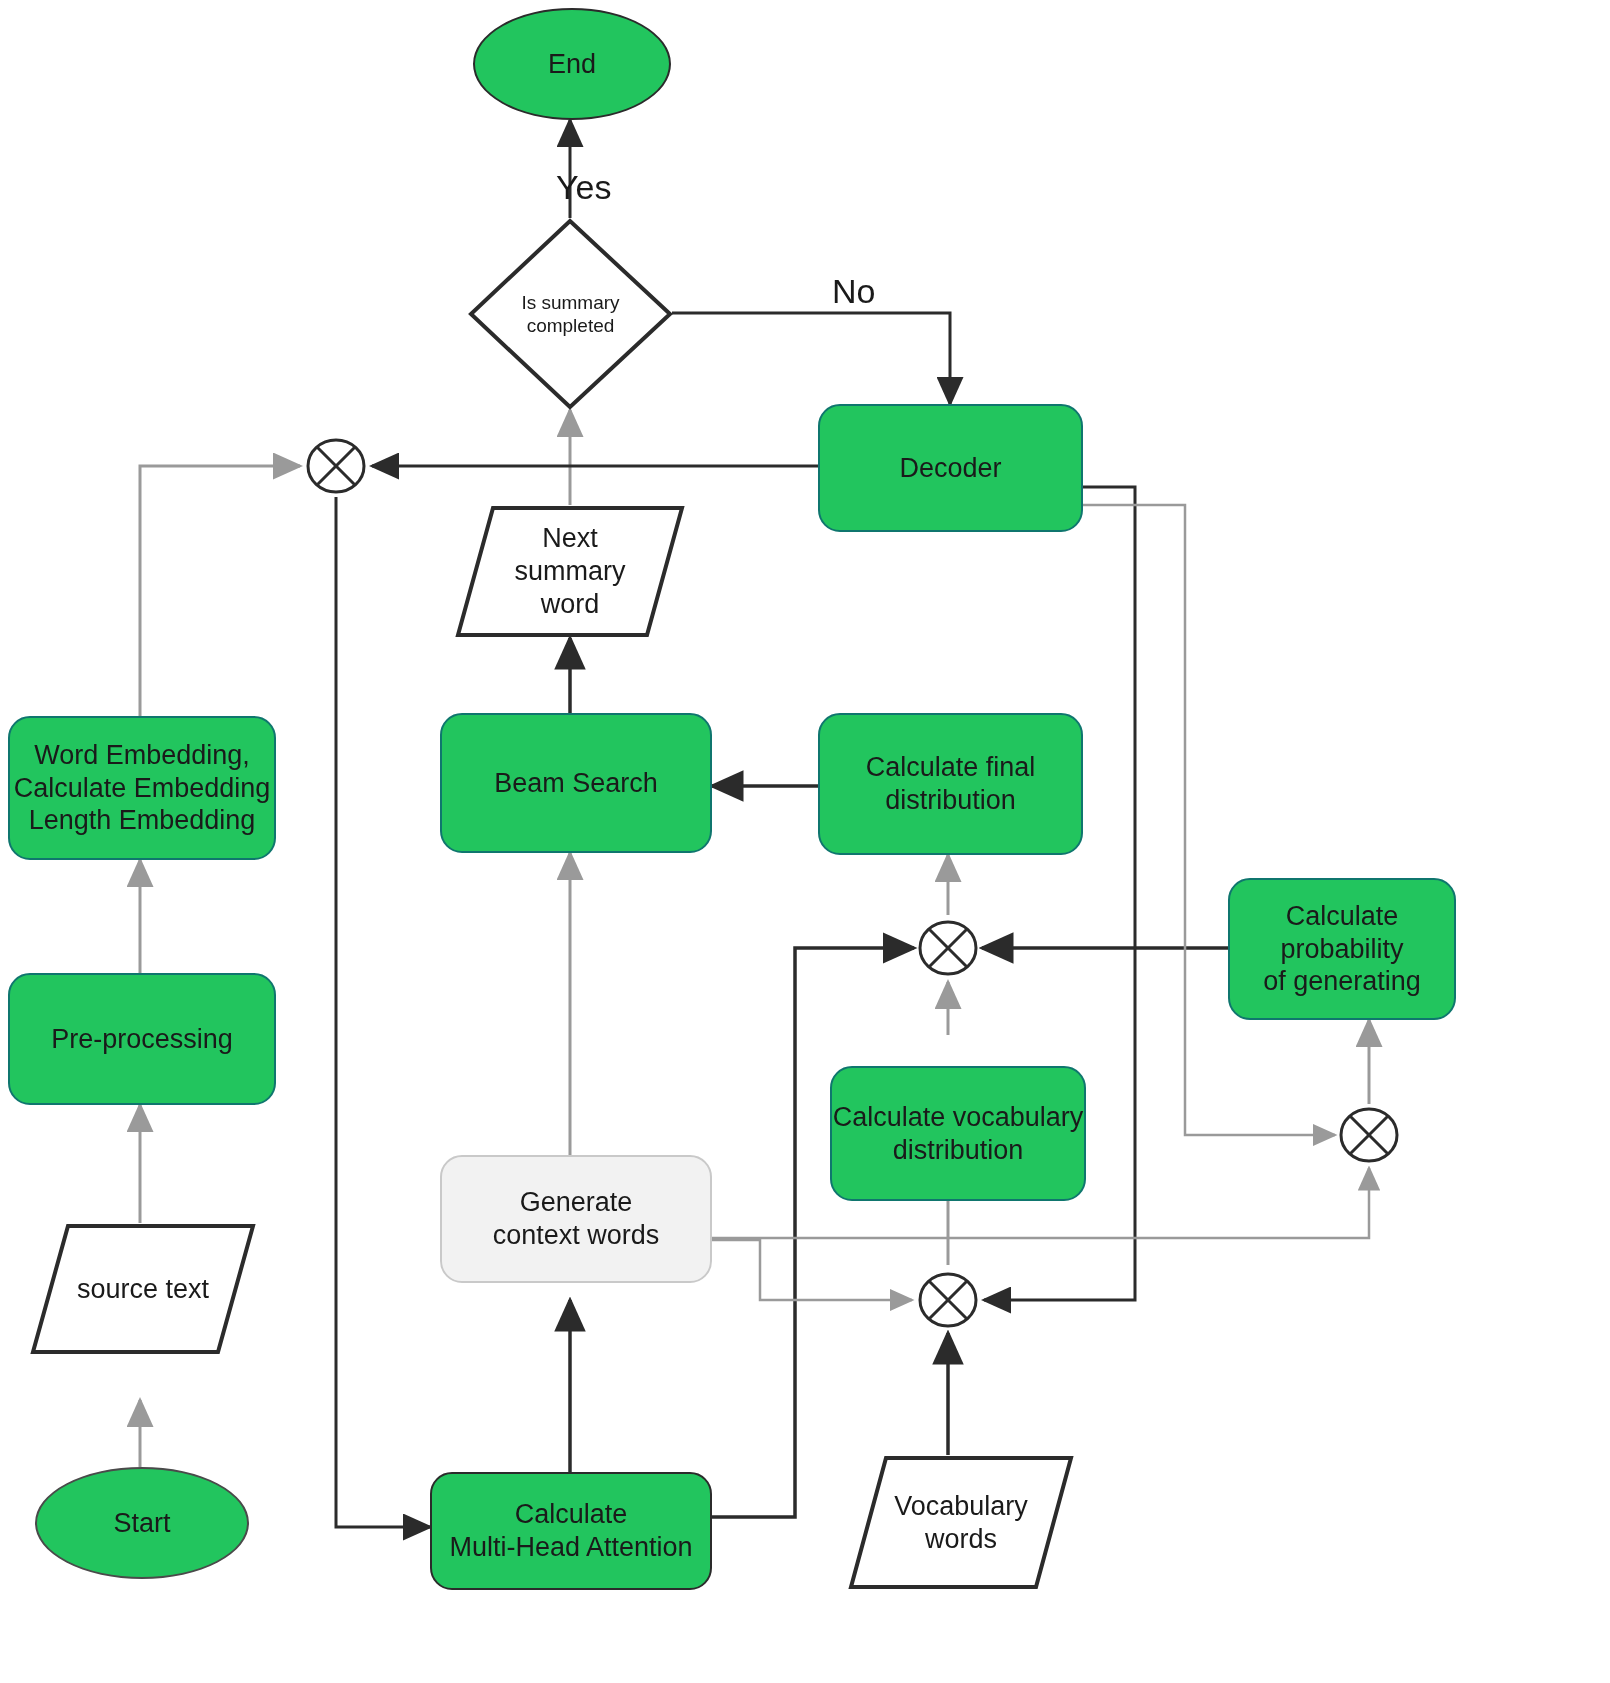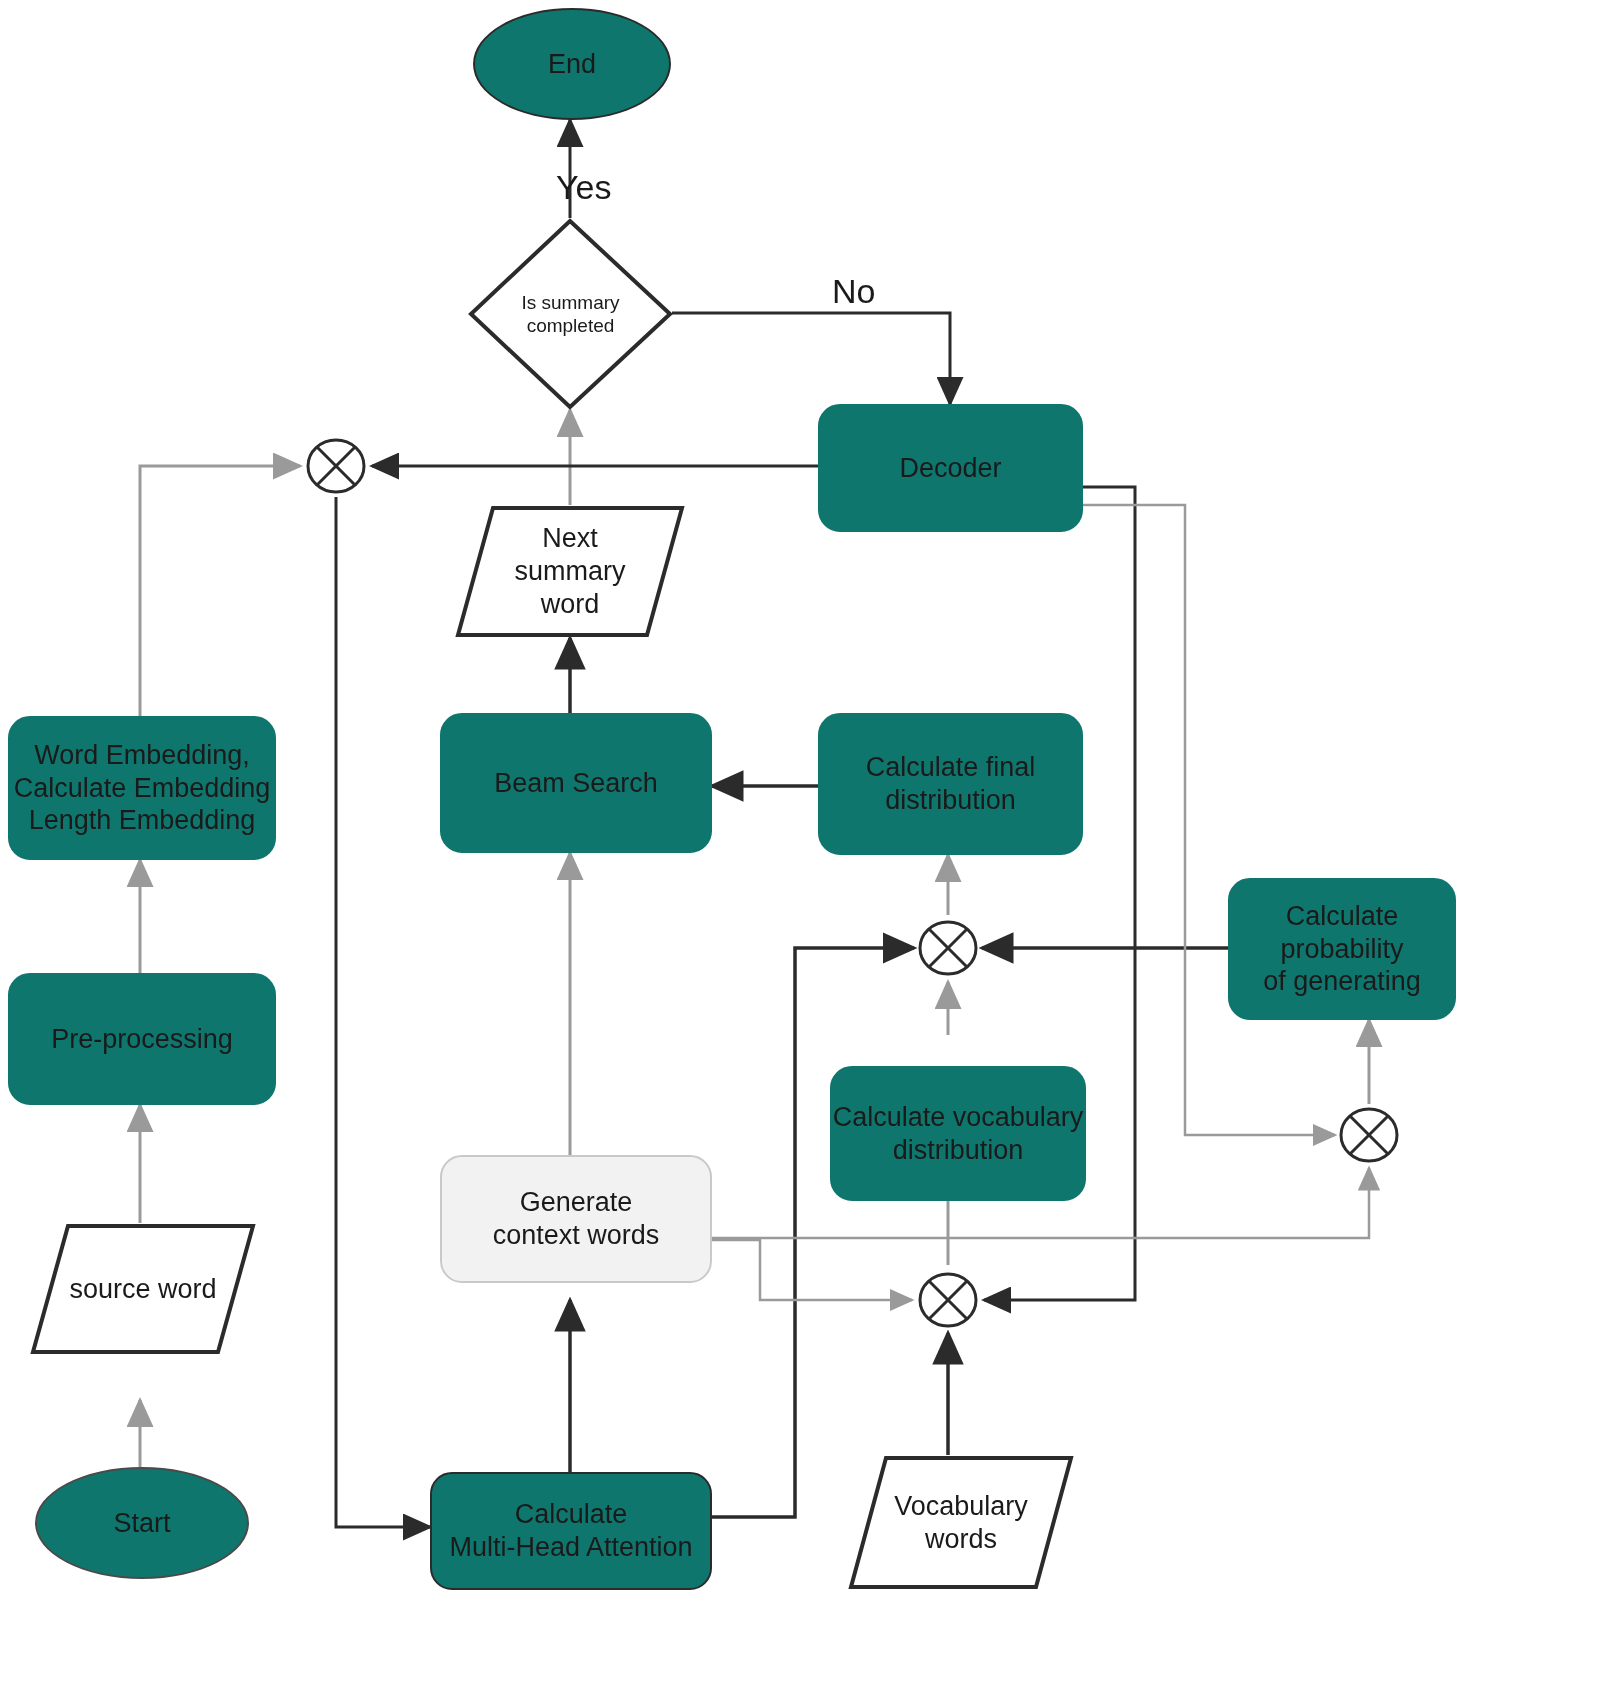--- a/index.html
+++ b/index.html
@@ -27,21 +27,21 @@
   .node {
     position: absolute;
     box-sizing: border-box;
     display: flex;
     align-items: center;
     justify-content: center;
     text-align: center;
     color: #1a1a1a;
     font-size: 27px;
     line-height: 1.22;
-    background: #0f766e;
+    background: #22c55e;
   }
   .node.rounded {
     border: 2px solid #0f766e;
     border-radius: 22px;
   }
   .node.rounded-dark {
     border: 2px solid #2b2b2b;
     border-radius: 22px;
   }
   .node.shaded {
@@ -260,21 +260,21 @@
 
   <div class="node shaded" style="left:440px; top:1155px; width:272px; height:128px;">
     <span style="white-space:pre-line;">Generate
 context words</span>
   </div>
 
   <div class="node para" style="left:30px; top:1223px; width:226px; height:132px;">
     <svg class="para-shape" viewBox="0 0 226 132" preserveAspectRatio="none">
       <polygon points="38,3 223,3 188,129 3,129" fill="#ffffff" stroke="#2b2b2b" stroke-width="4"></polygon>
     </svg>
-    <span class="para-label">source word</span>
+    <span class="para-label">source text</span>
   </div>
 
   <div class="node para" style="left:848px; top:1455px; width:226px; height:135px;">
     <svg class="para-shape" viewBox="0 0 226 135" preserveAspectRatio="none">
       <polygon points="38,3 223,3 188,132 3,132" fill="#ffffff" stroke="#2b2b2b" stroke-width="4"></polygon>
     </svg>
     <span class="para-label" style="white-space:pre-line;">Vocabulary
 words</span>
   </div>
 

